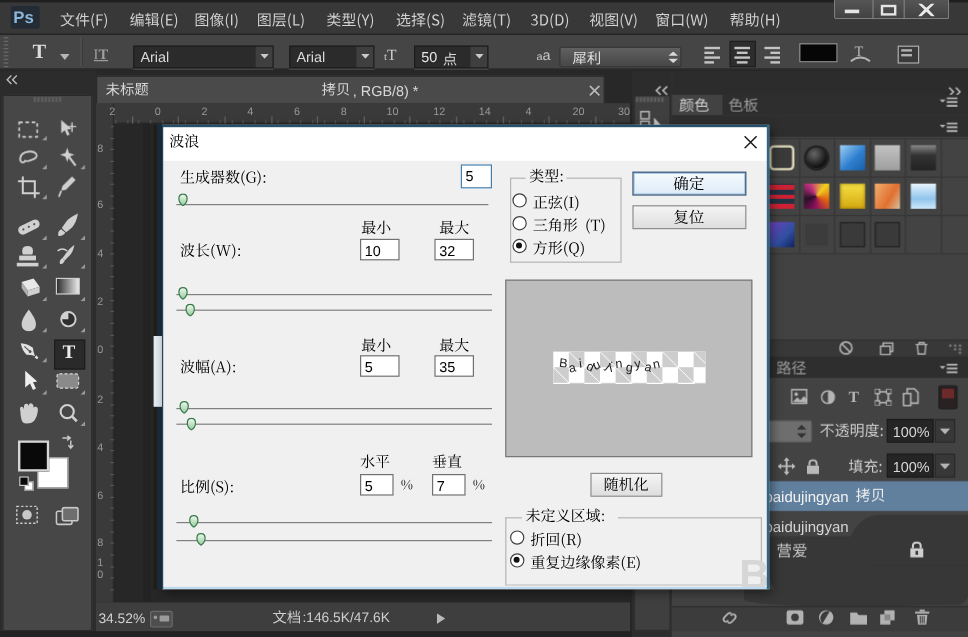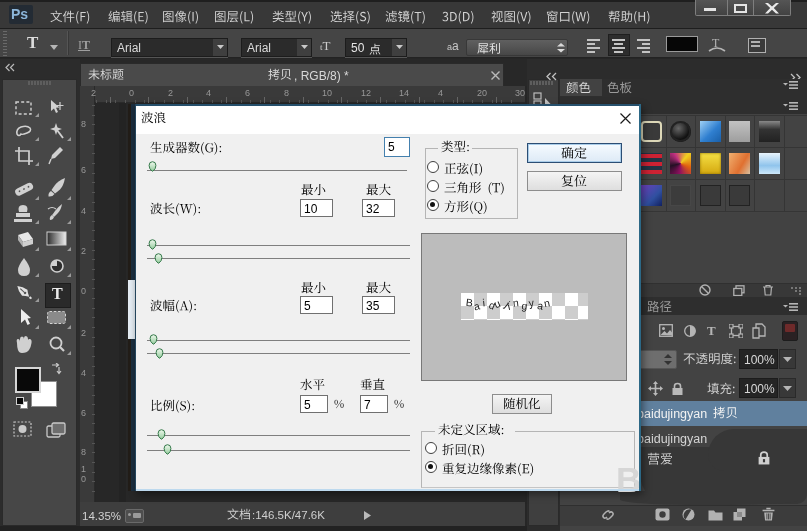--- a/index.html
+++ b/index.html
@@ -418,21 +418,21 @@
     <div class="abs" style="left:92px;top:404.2px;width:3px;height:1px;background:#555"></div>
     <div class="abs" style="left:92px;top:413.8px;width:3px;height:1px;background:#555"></div>
     <div class="abs" style="left:92px;top:423.4px;width:3px;height:1px;background:#555"></div>
     <div class="abs" style="left:92px;top:433.1px;width:3px;height:1px;background:#555"></div>
     <div class="abs" style="left:92px;top:442.8px;width:3px;height:1px;background:#555"></div>
     <div class="abs" style="left:92px;top:452.4px;width:3px;height:1px;background:#555"></div>
     <div class="abs" style="left:92px;top:462.1px;width:3px;height:1px;background:#555"></div>
     <div class="abs" style="left:92px;top:471.7px;width:3px;height:1px;background:#555"></div>
     <div class="abs" style="left:92px;top:481.4px;width:3px;height:1px;background:#555"></div>
     <div class="abs" style="left:92px;top:491.0px;width:3px;height:1px;background:#555"></div>
-    <span class="abs" style="left:82px;top:510px;font-size:11.5px;color:#d2d2d2">14.35%</span>
+    <span class="abs" style="left:82px;top:510px;font-size:11.5px;color:#d2d2d2">34.52%</span>
     <div class="abs" style="left:125px;top:509px;width:19px;height:14px;background:#4e4e4e;border:1px solid #6a6a6a;border-radius:2px"></div>
     <div class="abs" style="left:128px;top:513px;width:3px;height:3px;background:#9a9a9a;border-radius:50%"></div>
     <div class="abs" style="left:133px;top:513px;width:8px;height:5px;background:#9a9a9a;border-radius:1px"></div>
     <svg class="tr" style="left:227.0px;top:508.0px" width="24.00" height="13.44" viewBox="0 -895 2000 1120" fill="#cfcfcf">
       <use href="#a6587" x="0"></use>
       <use href="#a6863" x="1000"></use>
     </svg>
     <span class="abs" style="left:252px;top:509px;font-size:11.5px;color:#cfcfcf">:146.5K/47.6K</span>
     <svg class="abs" style="left:364px;top:511px" width="7" height="9">
       <path d="M0 0 L7 4.5 L0 9 Z" fill="#b9b9b9"></path>

